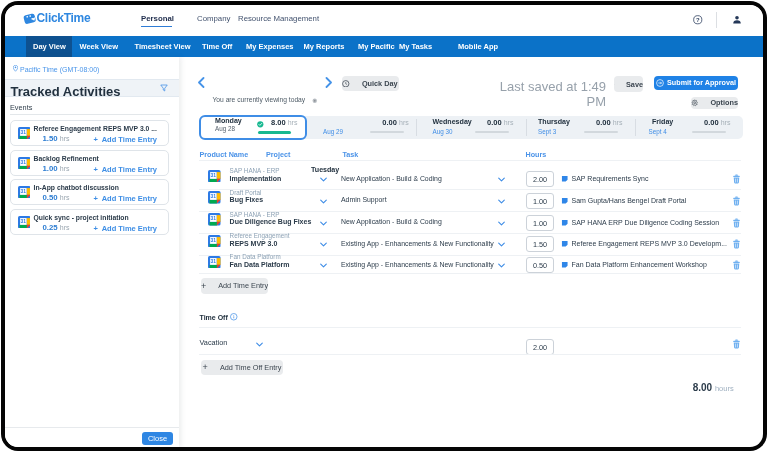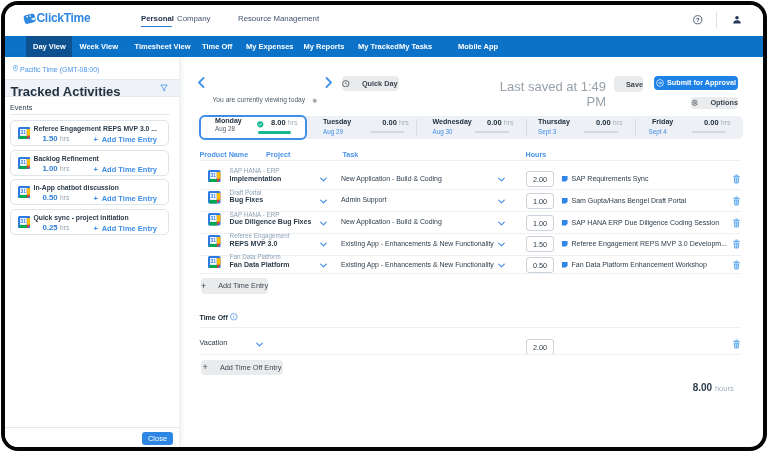--- a/index.html
+++ b/index.html
@@ -51,42 +51,42 @@
           <rect x="4" y="5" width="22.5" height="17.5" rx="5" fill="#2e87e0"></rect>
         </g>
       <circle cx="10.5" cy="9.5" r="1.7" fill="#fff"></circle>
         <circle cx="16.5" cy="8" r="1.7" fill="#fff"></circle>
       <circle cx="20.5" cy="13.5" r="1.7" fill="#fff"></circle>
       <path d="M26 10.5 L19.5 14.2 L24.5 17.5 Q26.2 14 26 10.5 Z" fill="#fff"></path>
     </svg>
     <div class="abs" style="left:31.5px;top:7px;font-size:12px;line-height:12px;font-weight:bold;color:#2e87e0;letter-spacing:-0.3px;">ClickTime</div>
     <div class="topnav" style="left:136px;font-weight:bold;color:#1f2d4d;">Personal</div>
     <div class="abs" style="left:136px;top:20.6px;width:30.5px;height:1.8px;background:#2e7cd6;"></div>
-    <div class="topnav" style="left:172px;">Company</div>
+    <div class="topnav" style="left:192px;">Company</div>
     <div class="topnav" style="left:233px;">Resource Management</div>
     <svg class="abs" style="left:688px;top:10px" width="9.5" height="9.5" viewBox="0 0 20 20">
       <circle cx="10" cy="10" r="8.6" fill="none" stroke="#253858" stroke-width="1.6"></circle>
       <text x="10" y="13.8" font-size="12.5" font-weight="bold" fill="#253858" text-anchor="middle" font-family="Liberation Sans">?</text>
     </svg>
     <div class="abs" style="left:711px;top:7px;width:1px;height:16px;background:#dcdfe3;"></div>
     <svg class="abs" style="left:727px;top:9.5px" width="10" height="10" viewBox="0 0 20 20">
       <circle cx="10" cy="5.5" r="3.6" fill="#253858"></circle>
       <path d="M2.5 17 Q2.5 10.5 10 10.5 Q17.5 10.5 17.5 17 Z" fill="#253858"></path>
     </svg>
   </div>
 
   <div id="bluebar">
     <div class="abs" style="left:21px;top:0;width:46px;height:21px;background:#0e5190;"></div>
     <div class="bn" style="left:28px;">Day View</div>
     <div class="bn" style="left:74.5px;">Week View</div>
     <div class="bn" style="left:129.5px;">Timesheet View</div>
     <div class="bn" style="left:197px;">Time Off</div>
     <div class="bn" style="left:241px;">My Expenses</div>
     <div class="bn" style="left:298.5px;">My Reports</div>
-    <div class="bn" style="left:353px;">My Tracked</div>
+    <div class="bn" style="left:353px;">My Pacific</div>
     <div class="bn" style="left:394px;">My Tasks</div>
     <div class="bn" style="left:453px;">Mobile App</div>
   </div>
 
   <div id="side">
     <svg class="abs" style="left:7.5px;top:8.5px" width="5" height="6.5" viewBox="0 0 10 13">
       <path d="M5 0.5 C7.5 0.5 9.5 2.5 9.5 5 C9.5 8 5 12.5 5 12.5 C5 12.5 0.5 8 0.5 5 C0.5 2.5 2.5 0.5 5 0.5 Z" fill="none" stroke="#4b96ea" stroke-width="1.4"></path>
       <circle cx="5" cy="4.8" r="1.6" fill="#4b96ea"></circle>
     </svg>
     <div class="abs" style="left:15px;top:9px;font-size:7px;color:#4b96ea;">Pacific Time (GMT-08:00)</div>
@@ -196,21 +196,21 @@
           <path d="M8 1.5 L9.2 3.8 L11.8 3 L11.5 5.8 L14 7 L12.2 9 L13.5 11.5 L10.8 11.8 L10 14.5 L8 12.8 L6 14.5 L5.2 11.8 L2.5 11.5 L3.8 9 L2 7 L4.5 5.8 L4.2 3 L6.8 3.8 Z" fill="none" stroke="#3c4650" stroke-width="1.2" stroke-linejoin="round"></path>
         </svg>
       <span>Options</span>
     </div>
 
     <div class="tabrow">
       <div class="tabdiv" style="left:216.5px;"></div>
       <div class="tabdiv" style="left:326.5px;"></div>
       <div class="tabdiv" style="left:436px;"></div>
 
-      <div class="dayname" style="left:124px;">Tuesday</div>
+      <div class="dayname" style="left:112px;margin-top:48px;">Tuesday</div>
       <div class="daydate" style="left:124px;">Aug 29</div>
       <div class="dayhrs" style="left:183.3px;">0.00 <span>hrs</span></div>
       <div class="graybar" style="left:171px;width:34px;"></div>
 
       <div class="dayname" style="left:233.5px;">Wednesday</div>
       <div class="daydate" style="left:233.5px;">Aug 30</div>
       <div class="dayhrs" style="left:288px;">0.00 <span>hrs</span></div>
       <div class="graybar" style="left:275.7px;width:34px;"></div>
 
       <div class="dayname" style="left:339px;">Thursday</div>

